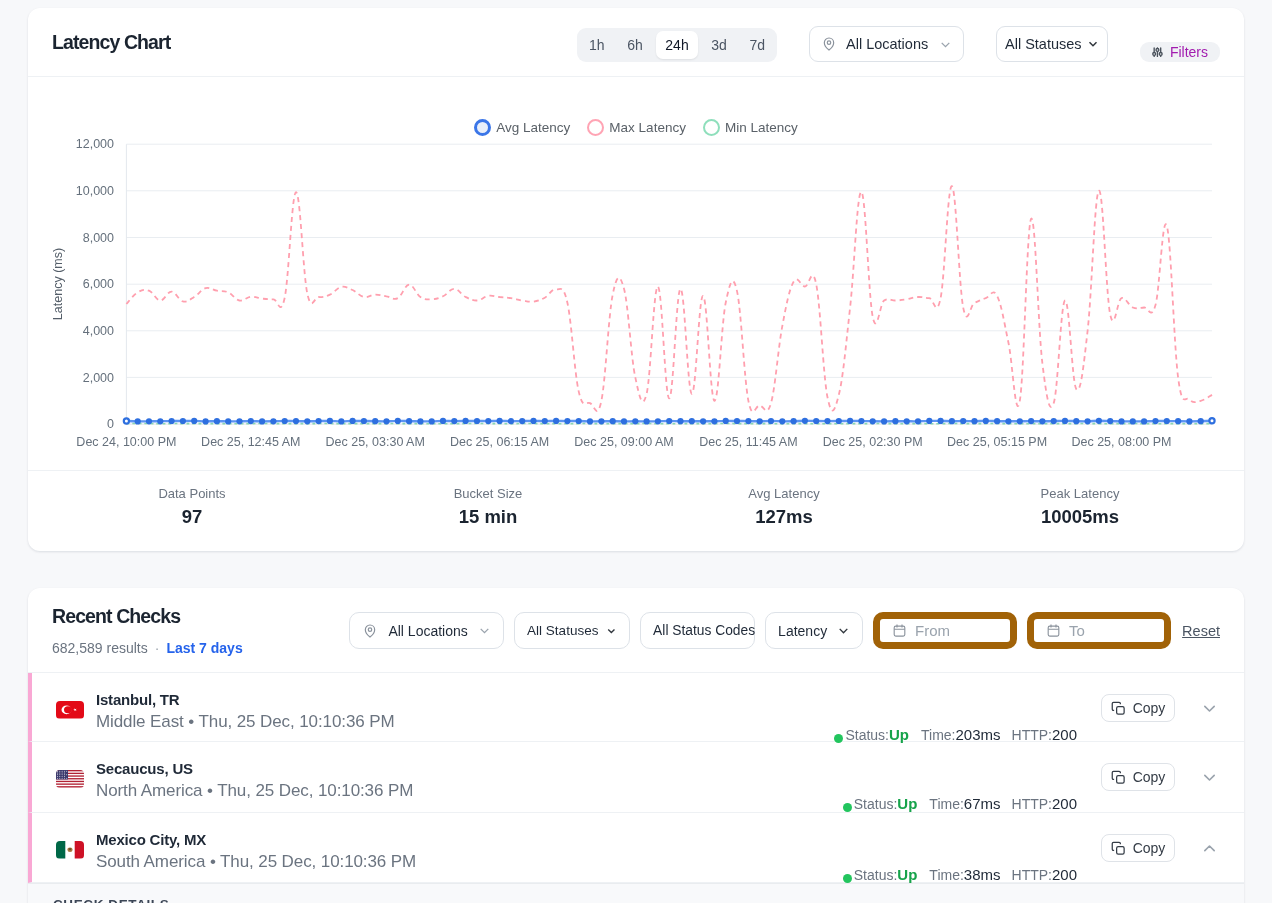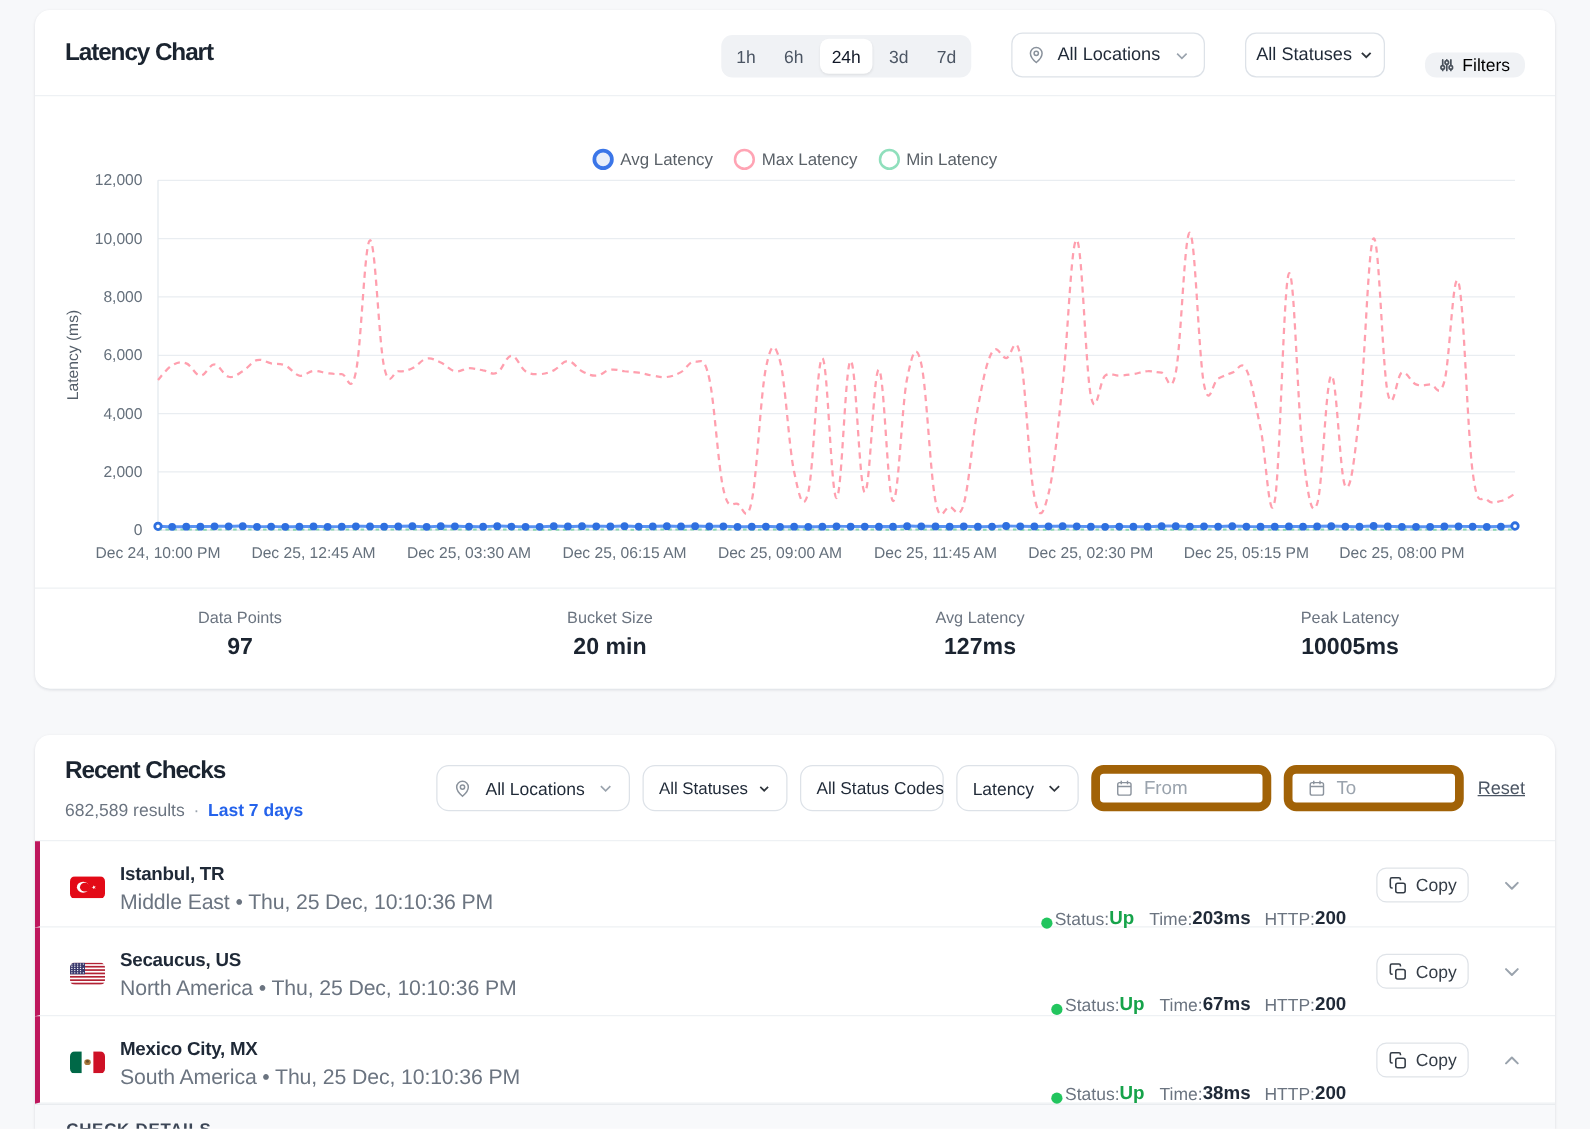--- a/index.html
+++ b/index.html
@@ -7,48 +7,48 @@
 #card2{top:588px;height:400px}
 .c1head{height:69px;display:flex;align-items:center;justify-content:space-between;padding:0 24px;border-bottom:1px solid #eef1f4}
 h2{font-size:19.5px;font-weight:700;color:#1b2430;letter-spacing:-.9px}
 .ctrls{display:flex;align-items:flex-end;gap:32px;position:relative;top:2px}
 .seg{display:flex;align-items:center;justify-content:space-between;background:#f0f2f5;border-radius:9px;padding:3px;height:34px;width:200px}
 .seg span{font-size:14px;color:#4b5563;padding:0 9px;line-height:28px;cursor:default}
 .seg span.on{background:#fff;color:#111827;border-radius:7px;box-shadow:0 1px 2px rgba(0,0,0,.08);font-weight:400}
 .drop{display:flex;align-items:center;height:36px;background:#fff;border:1px solid #dde2e8;border-radius:9px;padding:0 11px;font-size:14.5px;color:#1f2937;gap:7px;justify-content:space-between}
 .w155{width:155px}.w109{width:112px;font-size:14.5px;padding:0 8px;gap:5px}
 .drop,.fd,.filtbtn,.datein,.seg span{white-space:nowrap}
-.filtbtn{display:flex;align-items:center;height:20px;background:#f0f2f5;border-radius:9px;padding:0 12px;font-size:14px;color:#000000;gap:7px;font-weight:400;width:80px}
+.filtbtn{display:flex;align-items:center;height:20px;background:#f0f2f5;border-radius:9px;padding:0 12px;font-size:14px;color:#a21caf;gap:7px;font-weight:400;width:80px}
 .stats{position:absolute;left:0;top:462px;width:1216px;height:81px;border-top:1px solid #eef1f4;display:grid;grid-template-columns:repeat(4,1fr);padding:15px 16px 0;text-align:center}
 .stats .lab{font-size:13px;color:#6b7480;margin-bottom:5px}
 .stats .val{font-size:18.5px;font-weight:700;color:#1b2430}
 .legend{position:absolute;left:0;top:111px;width:1216px;display:flex;justify-content:center;gap:17px;align-items:center}
 .legend .it{display:flex;align-items:center;gap:5px;font-size:13.5px;color:#5a6168}
 .ring{width:17px;height:17px;border-radius:50%}
 .r-blue{border:3px solid #3b76e8;background:#e9effa}
 .r-pink{border:2px solid #ffa4b4;background:#fff}
 .r-green{border:2px solid #8fdfbc;background:#fff}
 .c2head{height:85px;border-bottom:1px solid #eef1f4;position:relative}
 .c2head .tit{position:absolute;left:24px;top:17px;font-size:19.5px;font-weight:700;color:#1b2430;letter-spacing:-.9px}
 .c2head .sub{position:absolute;left:24px;top:51.5px;font-size:14px;color:#6b7480}
 .c2head .sub b{color:#2563eb;font-weight:700}
 .c2head .sub .dot{color:#9aa3ad;margin:0 7px}
 .frow{position:absolute;right:24px;top:24px;display:flex;align-items:center;gap:10px}
 .fd{display:flex;align-items:center;height:37px;background:#fff;border:1px solid #dde2e8;border-radius:10px;padding:0 12px;font-size:14px;color:#1f2937;gap:8px;justify-content:space-between}
 .fw1{width:155px}.fw2{width:116px;font-size:13.5px}.fw3{width:115px;font-size:13.8px}.fw4{width:98px}
 .datein{display:flex;align-items:center;height:37px;width:144px;background:#fff;border:7px solid #a16207;border-radius:10px;padding:0 12px;font-size:15px;color:#9aa3ad;gap:8px}
 .reset{font-size:14.5px;color:#4b5563;text-decoration:underline;margin-left:1px}
-.row{height:70px;border-bottom:1px solid #eef1f4;border-left:4px solid #be185d;position:relative}
+.row{height:70px;border-bottom:1px solid #eef1f4;border-left:4px solid #f9a8d4;position:relative}
 #card2 .row:nth-of-type(2){height:69px}#card2 .row:nth-of-type(3){height:71px}
 .flag{position:absolute;left:24px;top:28px;width:28px;height:17.5px;border-radius:4px;overflow:hidden}
 .rt1{position:absolute;left:64px;top:17.5px;font-size:15px;font-weight:700;color:#1f2937;letter-spacing:-.2px}
 .rt2{position:absolute;left:64px;top:38.5px;font-size:17px;color:#6b7480;letter-spacing:-.1px}
 .stat{position:absolute;right:167px;top:0;height:70px;display:flex;align-items:flex-end;gap:0;font-size:14px}
 .stat .gl{color:#6b7480}
-.stat .gv{font-weight:700;color:#1f2937;font-size:15px}
+.stat .gv{font-weight:400;color:#1f2937;font-size:15px}
 .stat .up{font-weight:700;color:#16a34a;font-size:15px}
 .dotg{width:9px;height:9px;border-radius:50%;background:#22c55e;margin-right:2px}
 .sp1{width:12px}.sp2{width:11px}
 .copy{position:absolute;right:69px;top:21px;width:74px;height:28px;border:1px solid #dfe3e8;border-radius:8px;display:flex;align-items:center;justify-content:center;gap:7px;font-size:14px;color:#343c46}
 .chev{position:absolute;right:27px;top:28px}
 .details{background:#f8f9fb;border-top:1px solid #e9ecef;height:60px;padding:11px 0 0 25px}
 .details span{font-size:13.5px;font-weight:700;color:#3c4656;letter-spacing:.6px;line-height:1;display:inline-block}
 </style></head><body>
 <div class="card" id="card1">
   <div class="c1head">
@@ -222,21 +222,21 @@
         <circle cx="1184.0" cy="343.8" r="2.6" fill="#fff" stroke="#2e6fdf" stroke-width="2.2"></circle>
 </svg>
   </div>
   <div class="stats">
     <div>
         <div class="lab">Data Points</div>
         <div class="val">97</div>
       </div>
     <div>
         <div class="lab">Bucket Size</div>
-        <div class="val">20 min</div>
+        <div class="val">15 min</div>
       </div>
     <div>
         <div class="lab">Avg Latency</div>
         <div class="val">127ms</div>
       </div>
     <div>
         <div class="lab">Peak Latency</div>
         <div class="val">10005ms</div>
       </div>
   </div>

